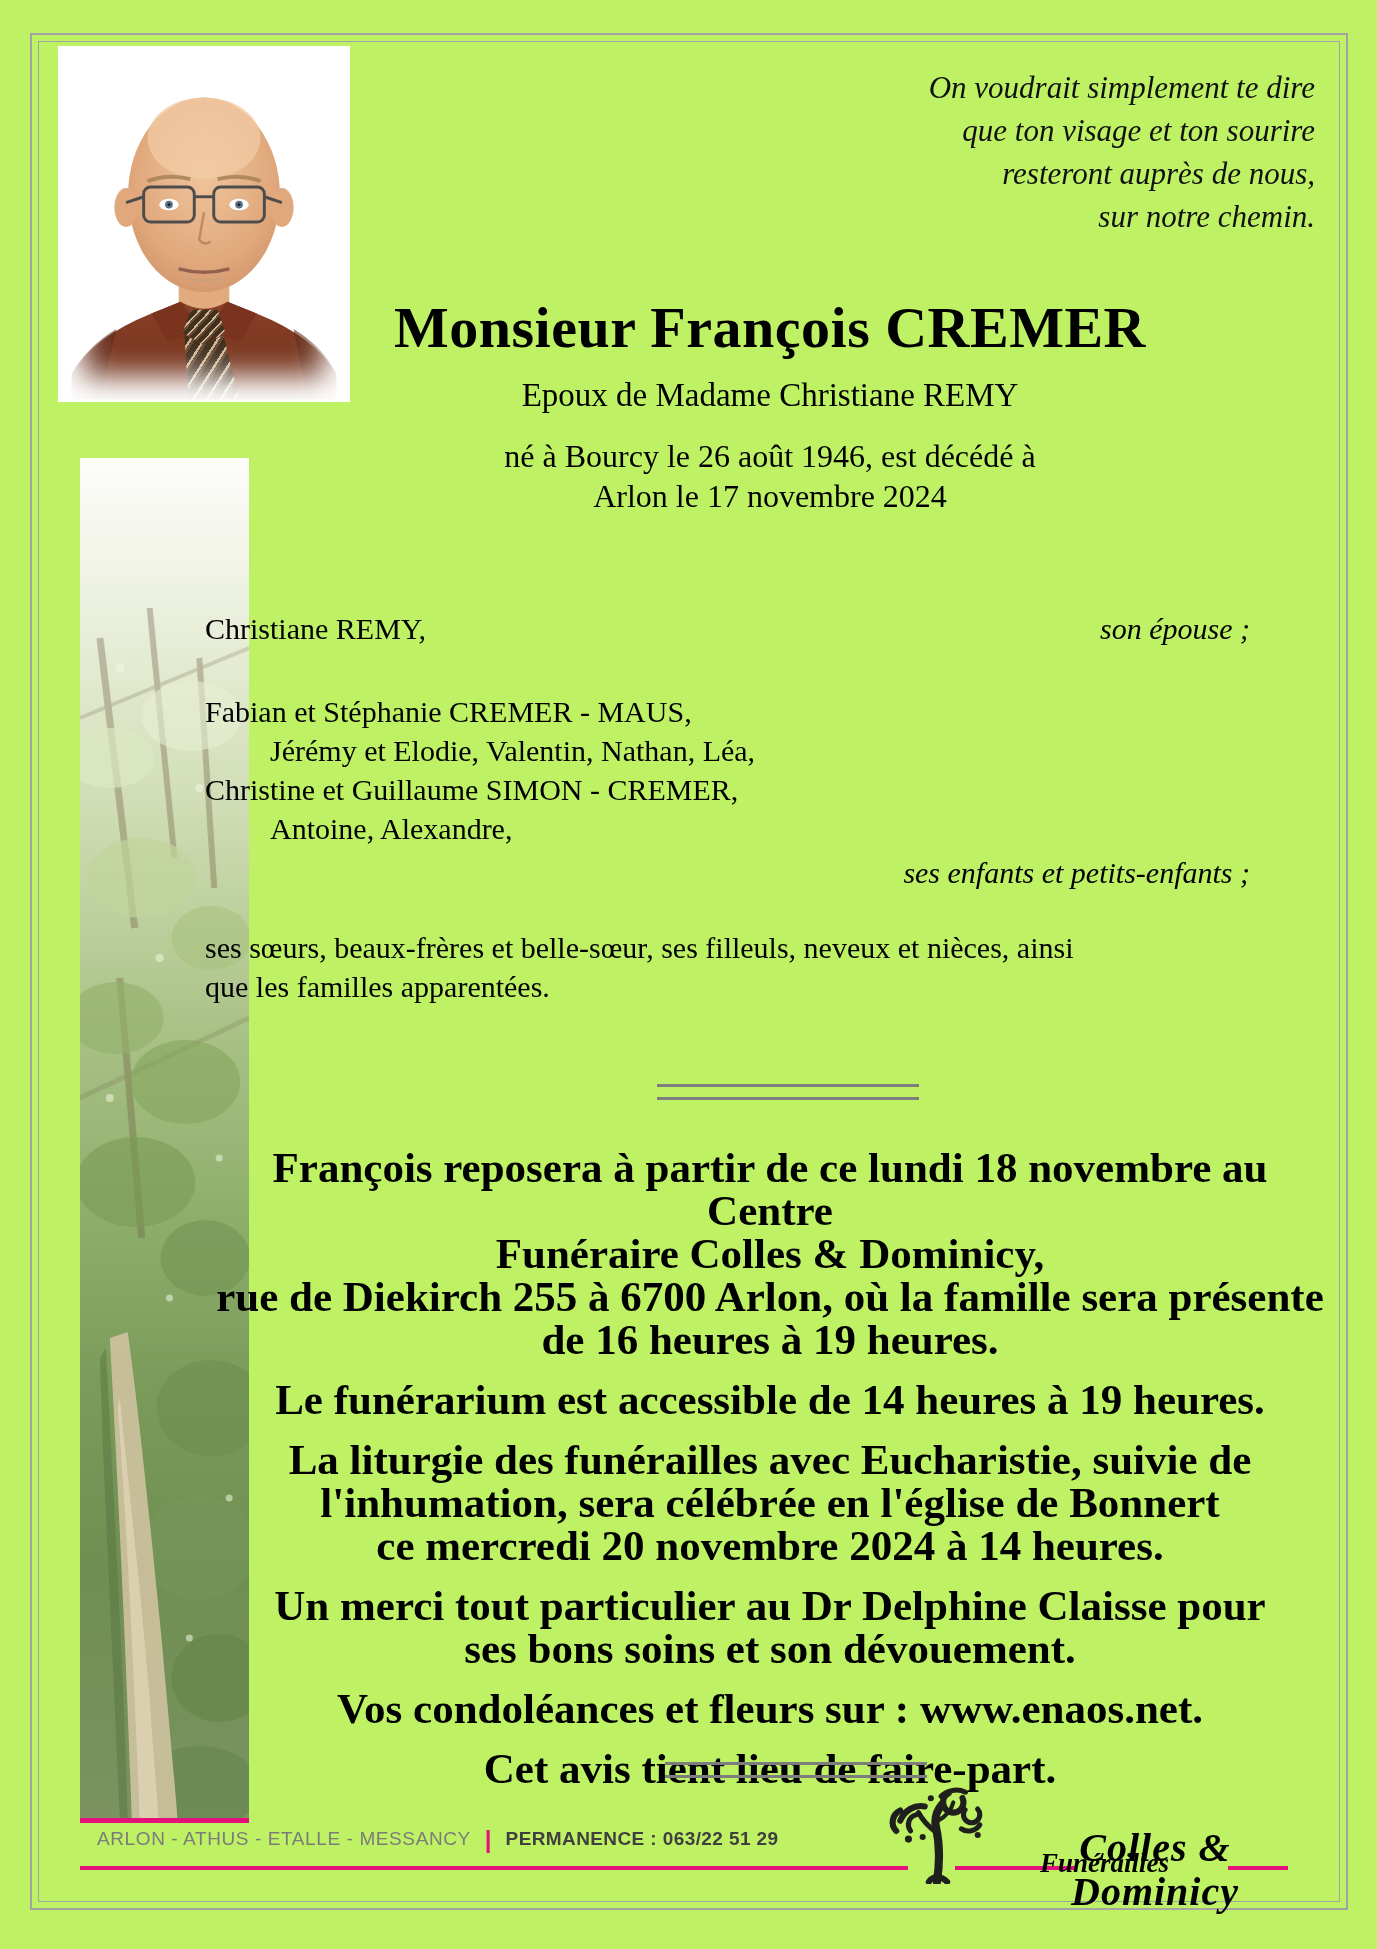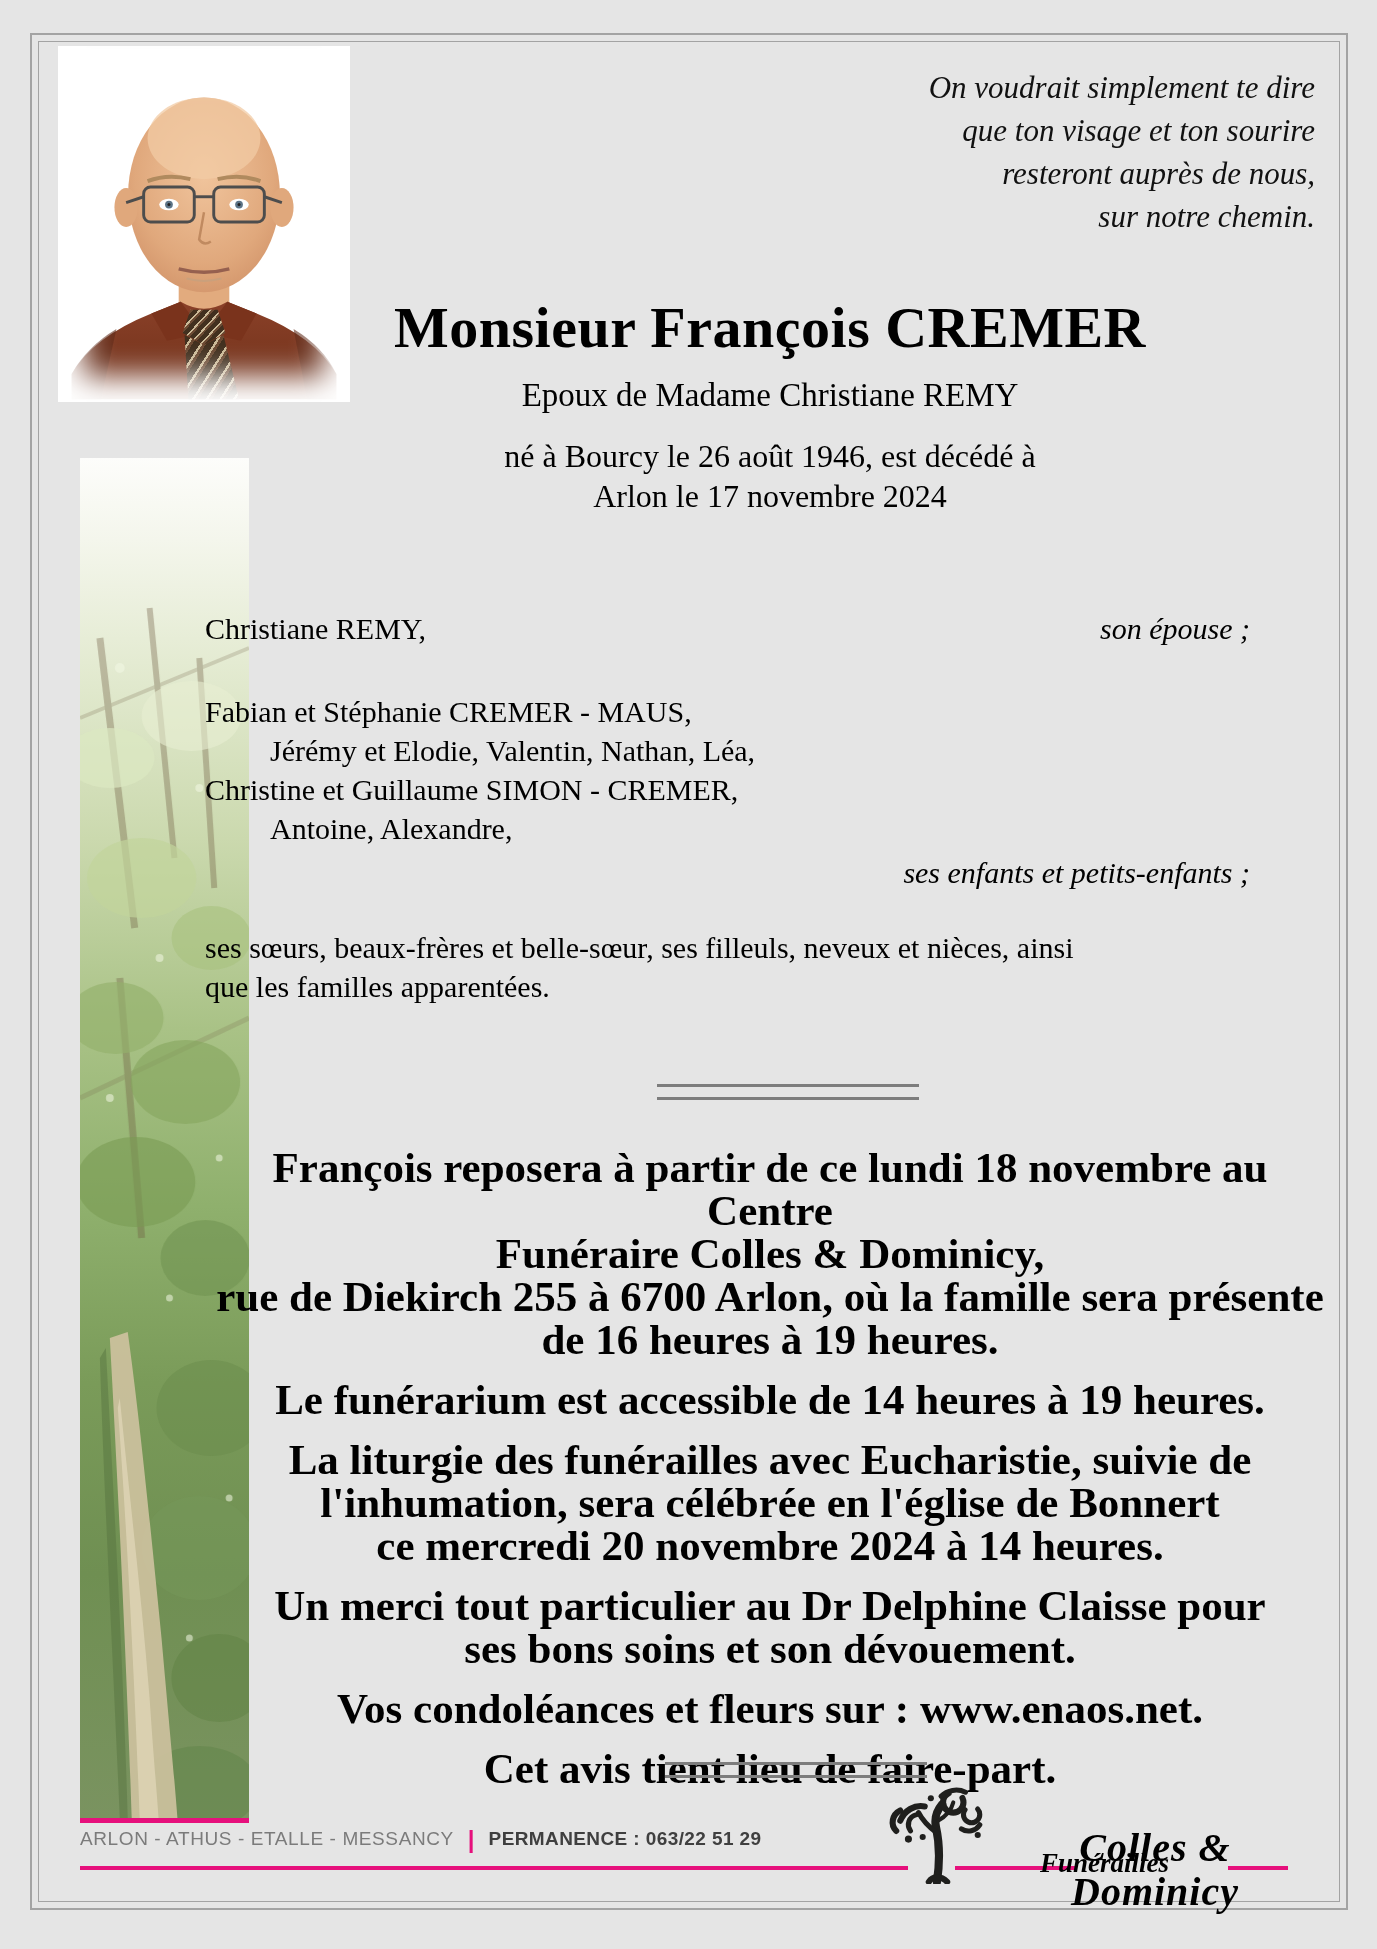--- a/index.html
+++ b/index.html
@@ -1,16 +1,16 @@
 <!DOCTYPE html>
 <html style="--accent-pink: #e6107c; --frame-gray: #a3a3a3; --divider-gray: #7d7d7d; --footer-text-gray: #7b7b7b; --footer-text-dark: #3f3f3f;"><head>
 <meta charset="utf-8">
 <style>
   html,body{margin:0;padding:0;background:#ffffff;}
-  .sheet{position:relative;width:1377px;height:1949px;background:#e5e5e5;overflow:hidden;
+  .sheet{position:relative;width:1377px;height:1949px;background:#bef264;overflow:hidden;
          font-family:"Liberation Serif",serif;color:#000;}
   
   .frame-outer{position:absolute;left:30px;top:33px;right:29px;bottom:39px;
                border:2px solid var(--frame-gray,#a3a3a3);}
   .frame-inner{position:absolute;left:6px;top:6px;right:6px;bottom:6px;
                border:1px solid var(--frame-gray,#a3a3a3);}
 
   
   .portrait{position:absolute;left:58px;top:46px;width:292px;height:356px;}
   .portrait svg{width:100%;height:100%;display:block;}
@@ -52,21 +52,21 @@
   .divider2{left:665px;top:1762px;}
 
   
   .ceremony{position:absolute;left:205px;top:1146px;width:1130px;text-align:center;
             font-weight:bold;font-size:43px;line-height:43px;}
   .ceremony p{margin:0 0 17px 0;white-space:pre-line;}
 
   
   .footer-left{position:absolute;left:80px;top:1828px;display:flex;align-items:center;gap:14px;
                font-family:"Liberation Sans",sans-serif;font-size:19px;}
-  .locations{color:var(--footer-text-gray,#7b7b7b);letter-spacing:.6px;}
+  .locations{color:var(--footer-text-gray,#7b7b7b);letter-spacing:.6px;margin-left:17px;}
   .fsep{color:var(--accent-pink,#e6107c);font-size:24px;font-weight:bold;line-height:19px;}
   .permanence{color:var(--footer-text-dark,#3f3f3f);letter-spacing:.4px;font-weight:bold;}
   .footer-line,.footer-line2,.footer-dash{position:absolute;top:1866px;height:4px;
                background:var(--accent-pink,#e6107c);}
   .footer-line{left:80px;width:828px;}
   .footer-line2{left:955px;width:122px;}
   .footer-dash{left:1228px;width:60px;}
   .tree{position:absolute;left:886px;top:1786px;width:106px;height:98px;}
   .tree svg{width:100%;height:100%;display:block;}
   .brand{position:absolute;left:1000px;top:1798px;width:310px;text-align:center;

